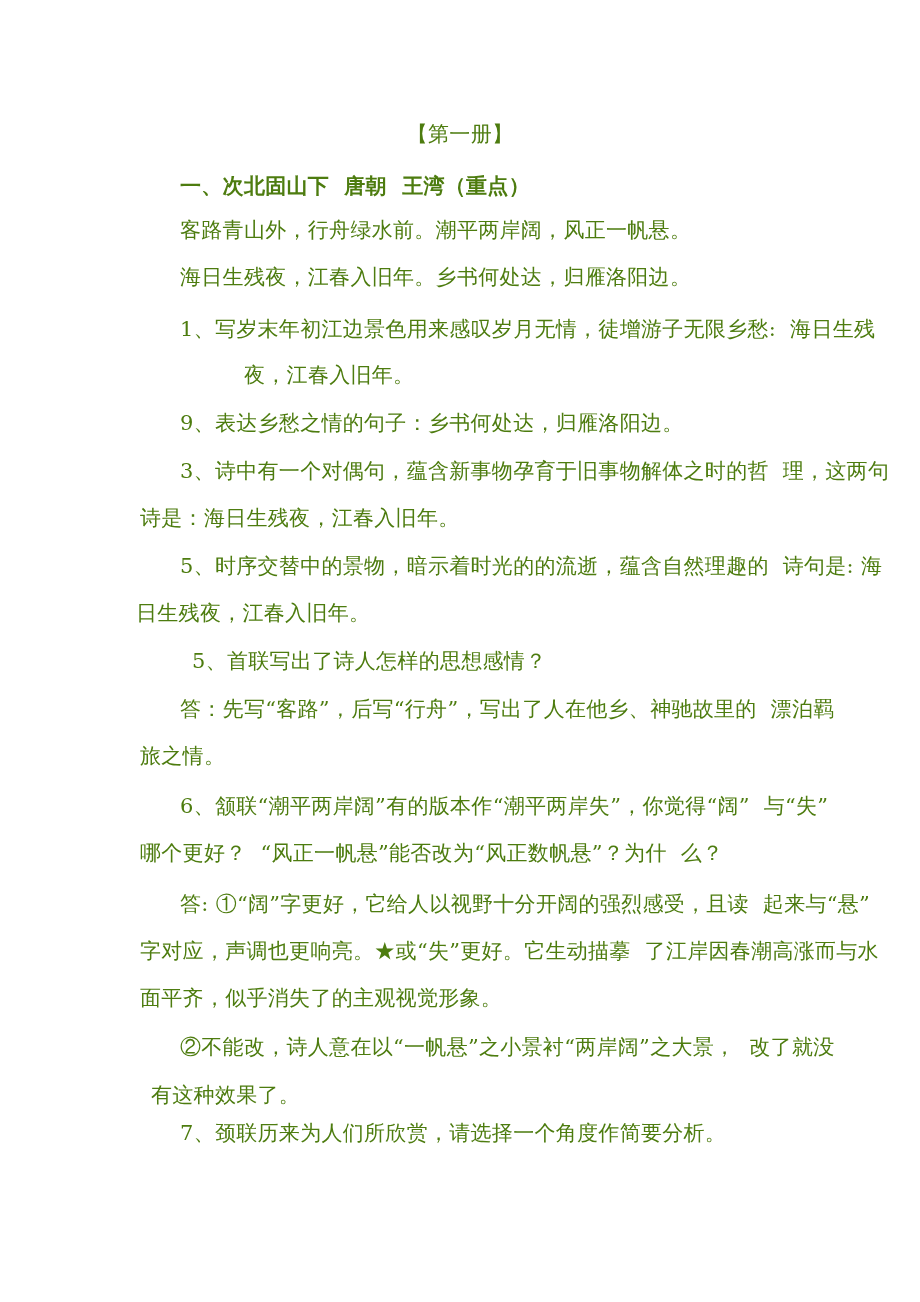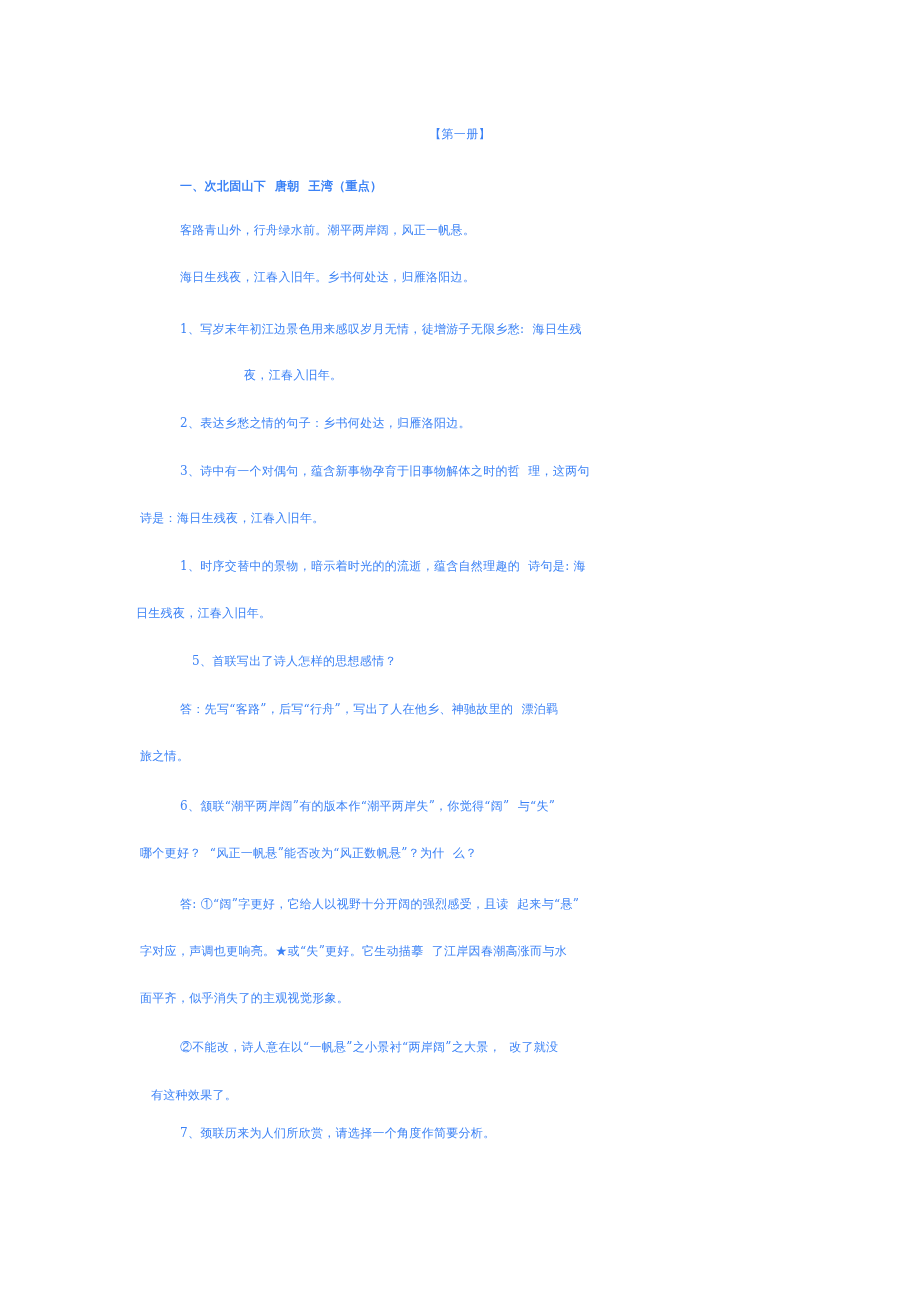--- a/index.html
+++ b/index.html
@@ -1,39 +1,39 @@
 <!DOCTYPE html>
 <html><head>
 <meta charset="utf-8">
 <style>
   html, body { margin: 0; padding: 0; background: #ffffff; }
   body { width: 920px; height: 1302px; position: relative; overflow: hidden;
          font-family: "DejaVu Serif", "Liberation Serif", serif; color: #222; }
   .page { position: absolute; left: 0; top: 0; width: 920px; height: 1302px; }
-  .ln { position: absolute; font-size: 12px; line-height: 22px; white-space: pre; color: #3b82f6; letter-spacing: 0.3px; }
+  .ln { position: absolute; font-size: 21px; line-height: 22px; white-space: pre; color: #4d7c0f; letter-spacing: 0.3px; }
   .title { left: 0; width: 920px; text-align: center; }
 </style>
 </head>
 <body>
 
 <div class="page">
   <div class="ln title" style="top:123px;">【第一册】</div>
   <div class="ln" style="left:180px; top:175px;font-weight:bold;">一、次北固山下  唐朝  王湾（重点）</div>
   <div class="ln" style="left:180px; top:219px;">客路青山外，行舟绿水前。潮平两岸阔，风正一帆悬。</div>
   <div class="ln" style="left:180px; top:266px;">海日生残夜，江春入旧年。乡书何处达，归雁洛阳边。</div>
 
   <div class="ln" style="left:180px; top:318px;">1、写岁末年初江边景色用来感叹岁月无情，徒增游子无限乡愁:  海日生残</div>
   <div class="ln" style="left:198px; top:364px;margin-left:46px;">夜，江春入旧年。</div>
 
-  <div class="ln" style="left:180px; top:412px;">2、表达乡愁之情的句子：乡书何处达，归雁洛阳边。</div>
+  <div class="ln" style="left:180px; top:412px;">9、表达乡愁之情的句子：乡书何处达，归雁洛阳边。</div>
 
   <div class="ln" style="left:180px; top:460px;">3、诗中有一个对偶句，蕴含新事物孕育于旧事物解体之时的哲  理，这两句</div>
   <div class="ln" style="left:140px; top:507px;">诗是：海日生残夜，江春入旧年。</div>
 
-  <div class="ln" style="left:180px; top:555px;">1、时序交替中的景物，暗示着时光的的流逝，蕴含自然理趣的  诗句是: 海</div>
+  <div class="ln" style="left:180px; top:555px;">5、时序交替中的景物，暗示着时光的的流逝，蕴含自然理趣的  诗句是: 海</div>
   <div class="ln" style="left:136px; top:602px;">日生残夜，江春入旧年。</div>
 
   <div class="ln" style="left:192px; top:650px;">5、首联写出了诗人怎样的思想感情？</div>
   <div class="ln" style="left:180px; top:698px;">答：先写“客路”，后写“行舟”，写出了人在他乡、神驰故里的  漂泊羁</div>
   <div class="ln" style="left:140px; top:745px;">旅之情。</div>
 
   <div class="ln" style="left:180px; top:795px;">6、颔联“潮平两岸阔”有的版本作“潮平两岸失”，你觉得“阔”  与“失”</div>
   <div class="ln" style="left:140px; top:842px;">哪个更好？  “风正一帆悬”能否改为“风正数帆悬”？为什  么？</div>
 
   <div class="ln" style="left:180px; top:893px;text-align:right;">答: ①“阔”字更好，它给人以视野十分开阔的强烈感受，且读  起来与“悬”</div>

